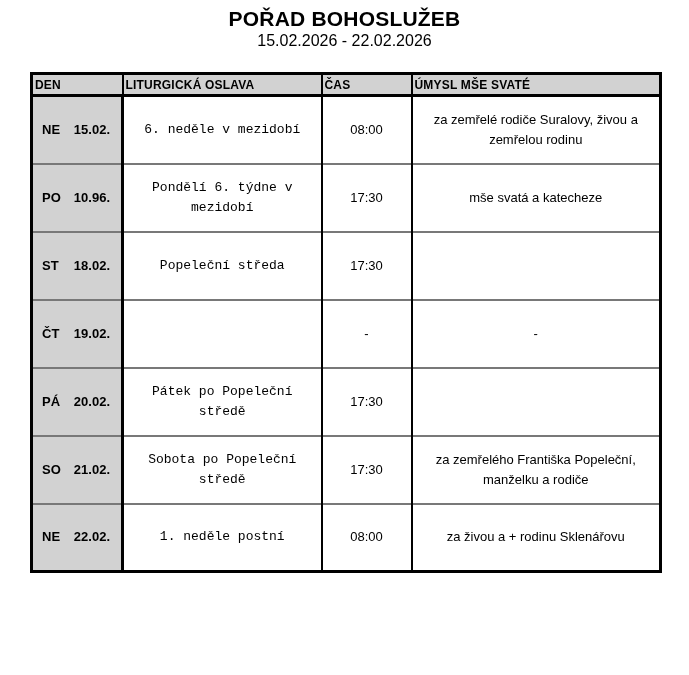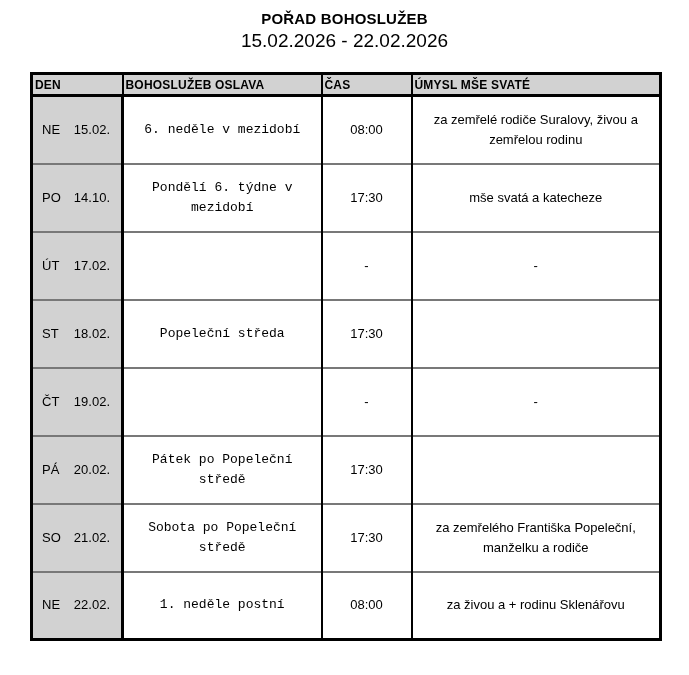--- a/index.html
+++ b/index.html
@@ -16,27 +16,27 @@
     width: 689px; height: 675px;
     font-family: "Liberation Sans", sans-serif;
     color: #000;
     overflow: hidden;
   }
   .titles {
     text-align: center;
     padding-top: 9px;
   }
   .title-bold {
-    font-size: 15px;
+    font-size: 21px;
     font-weight: bold;
     line-height: 20px;
     letter-spacing: 0.2px;
   }
   .date-range {
-    font-size: 19px;
+    font-size: 16px;
     font-weight: normal;
     line-height: 21px;
     margin-top: 1px;
   }
   table.schedule {
     border-collapse: collapse;
     table-layout: fixed;
     width: 629px;
     margin: 21px 0 0 30px;
     border: 3px solid var(--border_dark);
@@ -59,21 +59,21 @@
     text-align: center;
     vertical-align: middle;
     padding: 2px 4px;
     line-height: 20px;
     white-space: pre-line;
     overflow: hidden;
   }
   table.schedule tbody tr { height: 68px; }
   td.den-cell {
     background: var(--header_bg);
-    font-weight: normal;
+    font-weight: bold;
     border-right: 3px solid var(--border_dark);
     padding: 2px 0;
   }
   .den-flex {
     display: flex;
     justify-content: space-between;
     padding: 0 7px 0 5px;
   }
   td.lit-cell { padding: 2px 14px; font-family: Liberation Mono, monospace; }
   td.umysl-cell { padding: 2px 3px; }
@@ -91,21 +91,21 @@
   <table class="schedule">
     <colgroup>
       <col style="width:91px">
       <col style="width:199px">
       <col style="width:90px">
       <col style="width:249px">
     </colgroup>
     <thead>
       <tr>
         <th>DEN</th>
-        <th>BOHOSLUŽEB OSLAVA</th>
+        <th>LITURGICKÁ OSLAVA</th>
         <th>ČAS</th>
         <th>ÚMYSL MŠE SVATÉ</th>
       </tr>
     </thead>
     <tbody>
       <tr>
         <td class="den-cell">
           <div class="den-flex">
             <span>NE</span>
             <span>15.02.</span>
@@ -113,38 +113,27 @@
         </td>
         <td class="lit-cell">6. neděle v mezidobí</td>
         <td class="cas-cell">08:00</td>
         <td class="umysl-cell">za zemřelé rodiče Suralovy, živou a
 zemřelou rodinu</td>
       </tr>
       <tr>
         <td class="den-cell">
           <div class="den-flex">
             <span>PO</span>
-            <span>14.10.</span>
+            <span>10.96.</span>
           </div>
         </td>
         <td class="lit-cell">Pondělí 6. týdne v
 mezidobí</td>
         <td class="cas-cell">17:30</td>
         <td class="umysl-cell">mše svatá a katecheze</td>
-      </tr>
-      <tr>
-        <td class="den-cell">
-          <div class="den-flex">
-            <span>ÚT</span>
-            <span>17.02.</span>
-          </div>
-        </td>
-        <td class="lit-cell"></td>
-        <td class="cas-cell">-</td>
-        <td class="umysl-cell">-</td>
       </tr>
       <tr>
         <td class="den-cell">
           <div class="den-flex">
             <span>ST</span>
             <span>18.02.</span>
           </div>
         </td>
         <td class="lit-cell">Popeleční středa</td>
         <td class="cas-cell">17:30</td>

